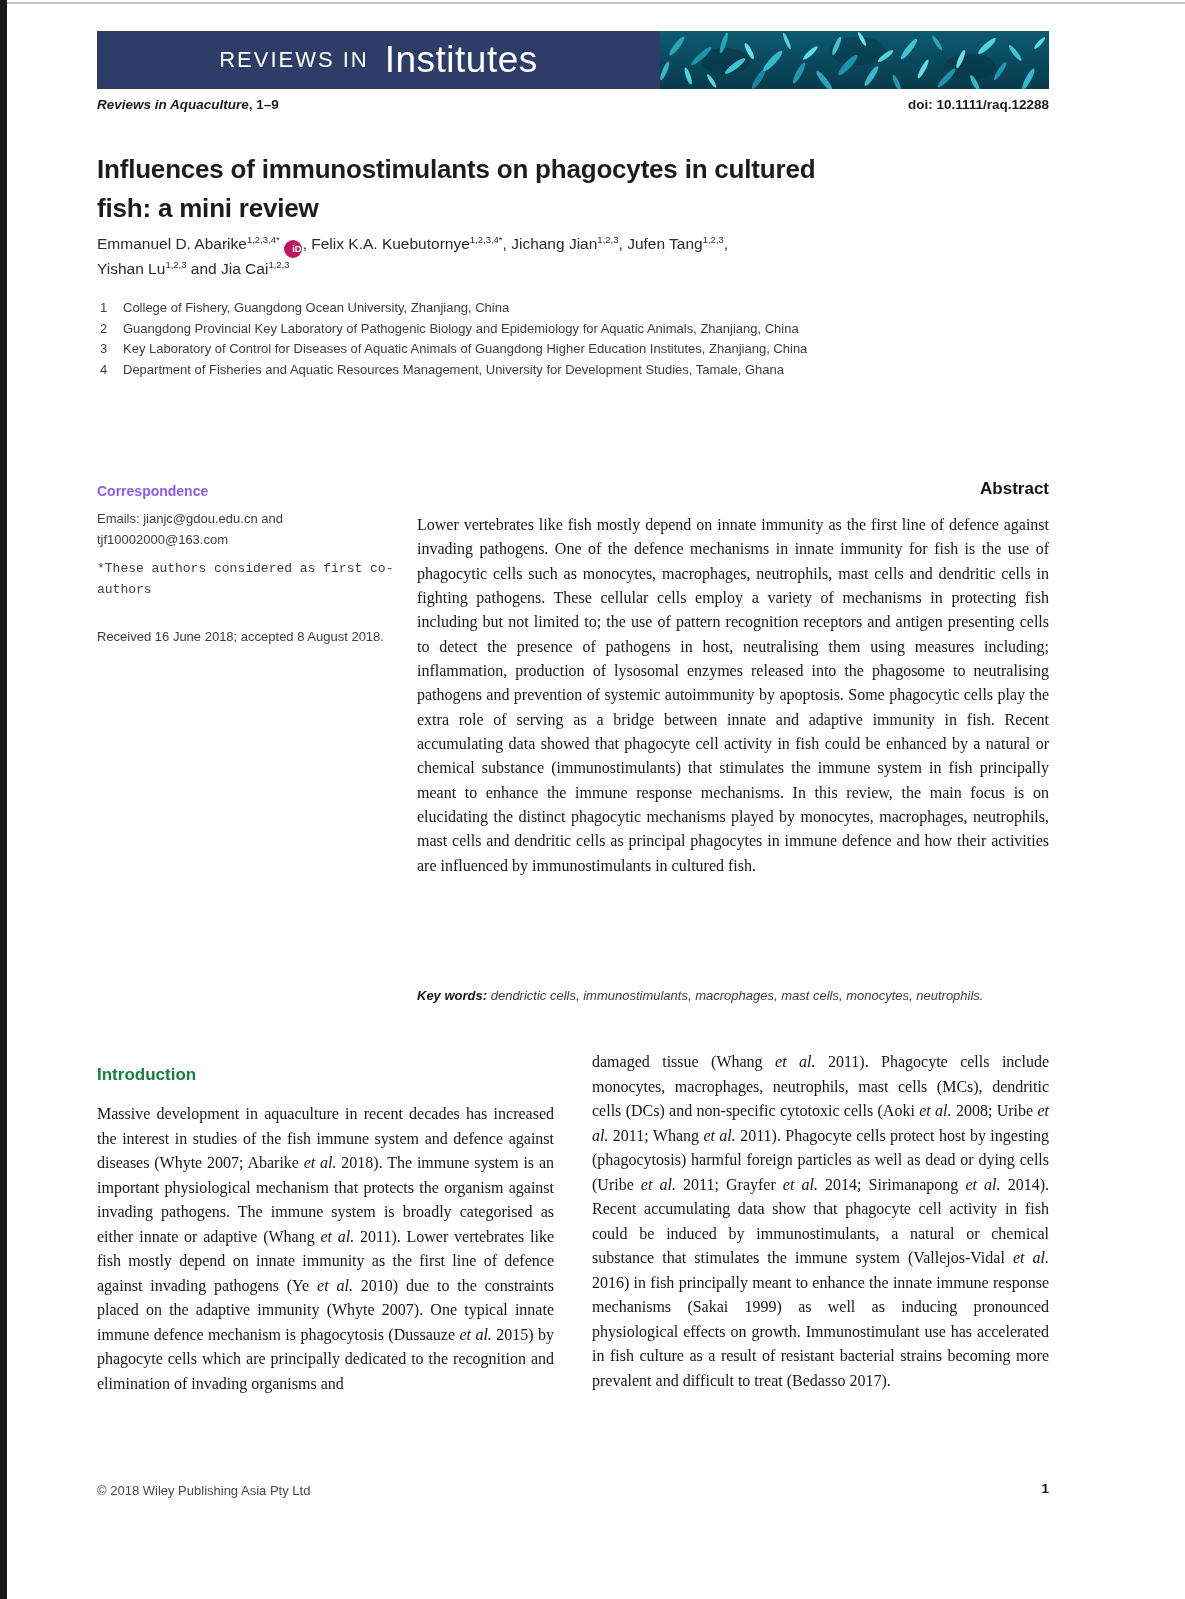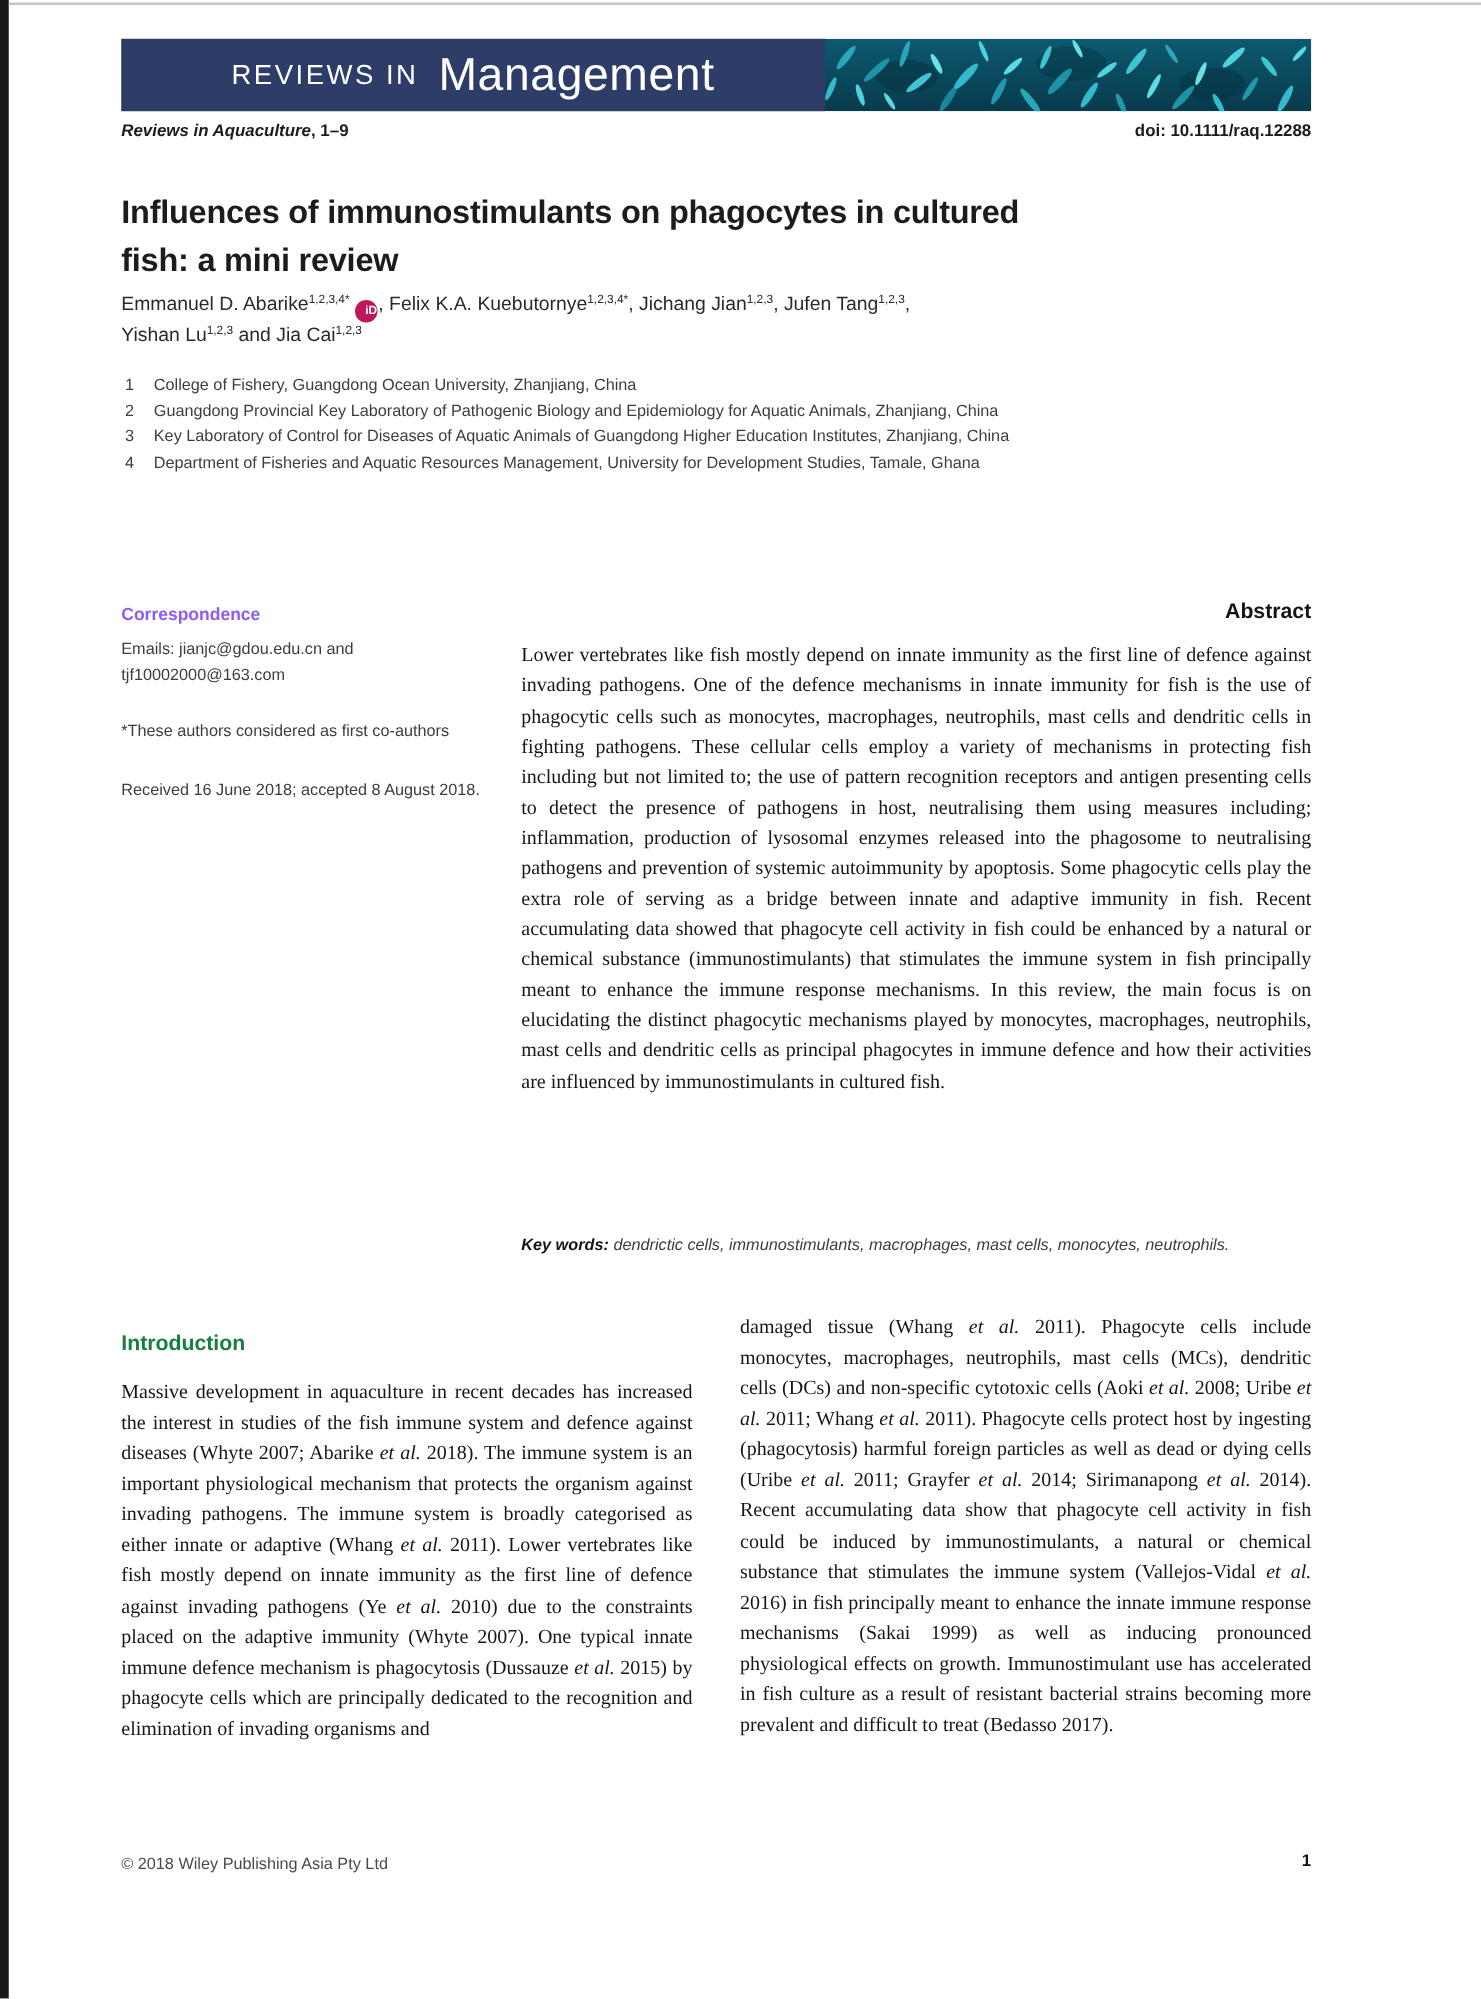--- a/index.html
+++ b/index.html
@@ -47,21 +47,21 @@
   .affiliations { position:absolute; left:100px; top:298px; width:940px; font-size:13px; line-height:20.7px; color:#3d3d3d; }
   .aff-row { display:flex; }
   .aff-num { width:23px; flex:0 0 23px; }
   .aff-text { flex:1; }
 
   
   .corr { position:absolute; left:97px; top:481px; width:298px; font-size:13px; line-height:21px; color:#3d3d3d; }
   .corr h3 { margin:0 0 3px 0; font-size:14px; font-weight:700; color:#8b5cf6; }
   .corr p { margin:0; }
   .corr .emails { margin-top:6px; }
-  .corr .corr-note { margin-top:24px; }
+  .corr .corr-note { margin-top:8px;font-family:Liberation Mono, monospace; }
   .corr .corr-received { margin-top:26px; }
 
   
   .abstract { position:absolute; left:417px; top:479px; width:632px; }
   .abstract h2 { margin:0; font-size:17px; line-height:20px; font-weight:700; color:#141414;text-align:right; }
   .serif-body {
     font-family:"Liberation Serif", serif; font-size:16px; line-height:24.35px;
     text-align:justify; color:#161616; margin:14px 0 0 0;
   }
   .keywords {
@@ -84,21 +84,21 @@
 </head>
 <body>
 
 <div class="page">
   <div class="edge-bar"></div>
   <div class="top-rule"></div>
 
   <header class="banner">
     <div class="banner-navy">
       <span class="b-small">REVIEWS IN</span>
-      <span class="b-large">Management</span>
+      <span class="b-large">Institutes</span>
     </div>
     <svg class="banner-photo" viewBox="0 0 414 58" preserveAspectRatio="none" aria-hidden="true">
       <defs>
         <linearGradient id="bgTeal" x1="0" y1="0" x2="0" y2="1">
           <stop offset="0" stop-color="#0d5a70"></stop>
             <stop offset="0.5" stop-color="#0a4a5e"></stop>
             <stop offset="1" stop-color="#083a4b"></stop>
         </linearGradient>
       </defs>
       <rect width="414" height="58" fill="url(#bgTeal)"></rect>

